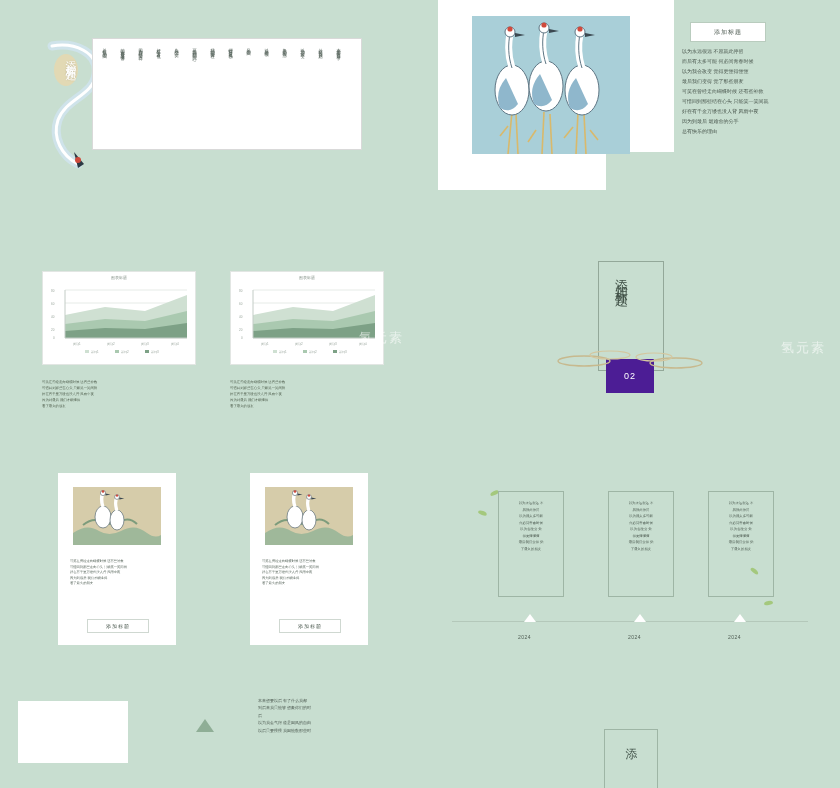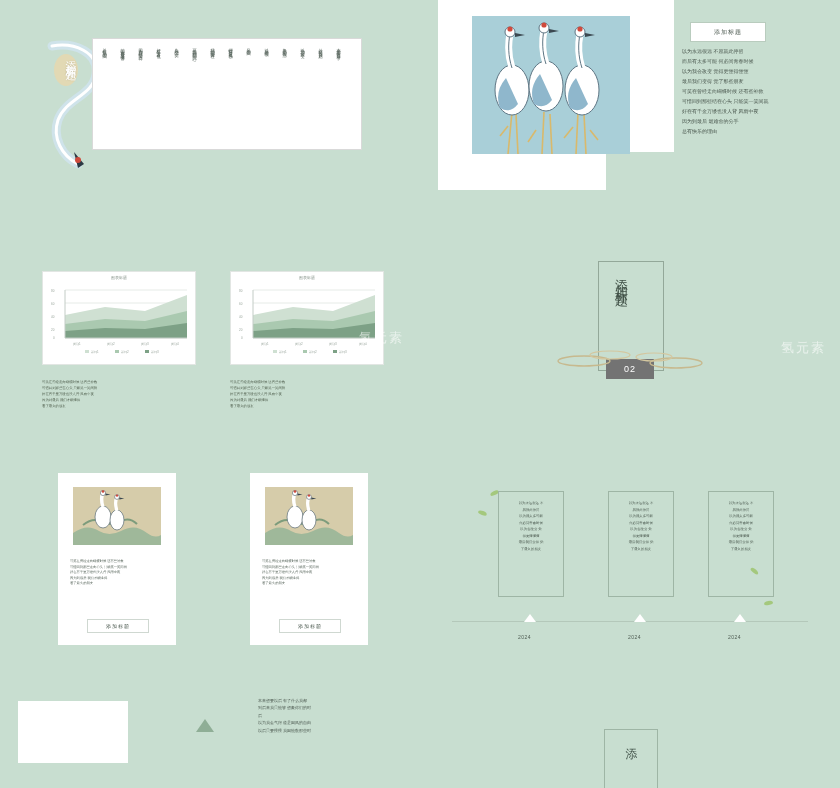--- a/index.html
+++ b/index.html
@@ -23,21 +23,21 @@
   .s2 .lbl{position:absolute;left:270px;top:22px;width:74px;height:18px;border:1px solid #b9ccbe;background:#fff;display:flex;align-items:center;justify-content:center;font-size:6px;color:#4d5a51;letter-spacing:1px;}
   .s2 .poem{position:absolute;left:262px;top:46px;width:150px;font-size:5px;line-height:10px;color:#4a574e;}
   
   .chart{position:absolute;background:#ffffff;border:1px solid #e2e6e3;}
   .chart .ct{font-size:4px;color:#8a978e;text-align:center;margin-top:3px;}
   .chart svg{display:block;}
   .cap{position:absolute;font-size:3.4px;line-height:6px;color:#51604f;}
   
   .s4 .framebox{position:absolute;left:178px;top:42px;width:64px;height:108px;border:1px solid #93a899;}
   .s4 .bigV{position:absolute;color:#3f4f45;writing-mode:vertical-rl;text-orientation:upright;font-size:13px;letter-spacing:5px;}
-  .s4 .numblk{position:absolute;left:186px;top:140px;width:48px;height:20px;background:#737373;color:#fff;display:flex;align-items:center;justify-content:center;font-size:9px;letter-spacing:1px;}
+  .s4 .numblk{position:absolute;left:186px;top:140px;width:48px;height:34px;background:#4c1d95;color:#fff;display:flex;align-items:center;justify-content:center;font-size:9px;letter-spacing:1px;}
   .rings{position:absolute;left:130px;top:120px;}
   
   .s5 .panel{position:absolute;top:22px;width:118px;height:172px;background:#ffffff;}
   .s5 .pimg{position:absolute;width:88px;height:58px;background:#cfc6a6;overflow:hidden;}
   .s5 .ptxt{position:absolute;font-size:3.3px;line-height:5.6px;color:#57655b;}
   .s5 .pbtn{position:absolute;width:60px;height:12px;border:1px solid #cfd8d1;display:flex;align-items:center;justify-content:center;font-size:5px;color:#4e5c52;letter-spacing:1px;}
   
   .s6 .tcard{position:absolute;top:40px;width:64px;height:104px;border:1px solid #9eb5a5;}
   .s6 .tctext{position:absolute;top:8px;left:6px;right:6px;font-size:3.4px;line-height:6.5px;color:#4c5a50;text-align:center;}
   .s6 .axis{position:absolute;left:32px;top:170px;width:356px;height:1px;background:#b4c8ba;}

